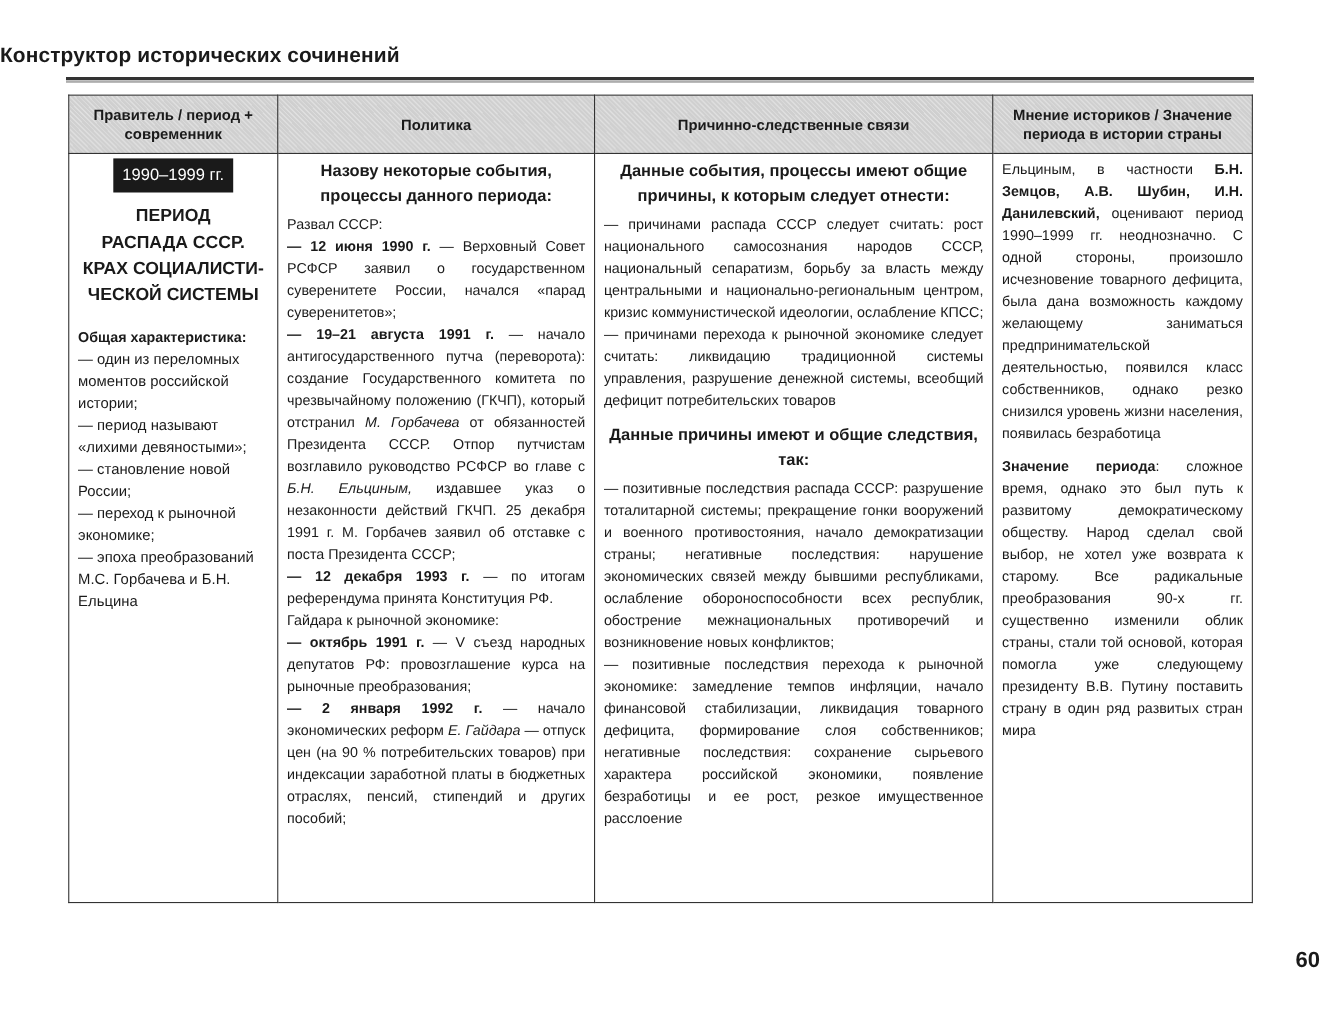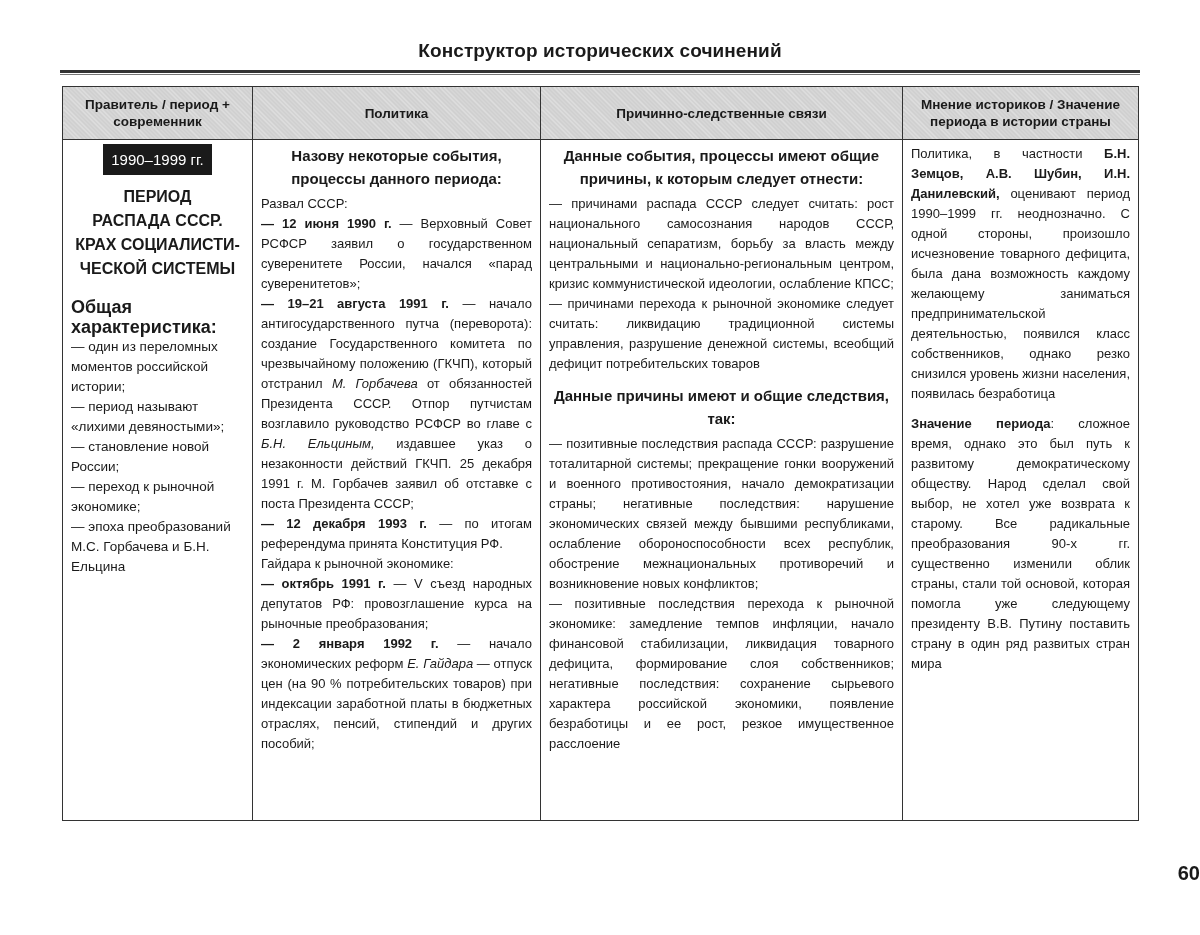--- a/index.html
+++ b/index.html
@@ -2,21 +2,21 @@
 <html><head>
 <meta charset="utf-8">
 <style>
   html, body { margin: 0; padding: 0; background: #ffffff; }
   body {
     width: 1200px; height: 935px; position: relative; overflow: hidden;
     font-family: "Liberation Sans", "DejaVu Sans", sans-serif;
     color: #1a1a1a;
   }
   .page-title {
-    position: absolute; left: 0; top: 40px; width: 1200px; text-align: center;
+    position: absolute; left: 0; top: 40px; width: 1200px; text-align: left;
     font-size: 19px; font-weight: bold; letter-spacing: 0.1px;
   }
   .title-rule {
     position: absolute; left: 60px; top: 70px; width: 1080px; height: 3px;
     background: #333;
   }
   .title-rule2 {
     position: absolute; left: 60px; top: 74px; width: 1080px; height: 1px;
     background: #777;
   }
@@ -37,21 +37,21 @@
   table.grid td { height: 672px; font-size: 13px; line-height: 20px; padding: 4px 8px; }
   col.c1 { width: 190px; } col.c2 { width: 288px; } col.c3 { width: 362px; } col.c4 { width: 236px; }
 
   .period-badge {
     display: block; width: fit-content; margin: 0 auto 6px auto;
     background: #1a1a1a; color: #fff; font-size: 15px; padding: 5px 8px; line-height: 21px;
   }
   .period-title {
     text-align: center; font-weight: bold; font-size: 16px; line-height: 24px; margin: 10px 0 16px 0;
   }
-  .subhead { font-weight: bold; font-size: 18px; }
+  .subhead { font-weight: bold; font-size: 13px; }
   .c1 .line { font-size: 13.5px; line-height: 20px; }
   .col-heading {
     text-align: center; font-weight: bold; font-size: 15px; line-height: 23px; margin: 0 0 4px 0;
   }
   .col-heading.mid { margin-top: 10px; }
   p { margin: 0; }
   .item { text-align: justify; margin: 0; }
   b.date { font-weight: bold; }
   i.name { font-style: italic; }
   .c4 { font-size: 12.5px; line-height: 19px; }
@@ -128,21 +128,21 @@
         <div class="col-heading">Данные события, процессы имеют общие причины, к которым следует отнести:</div>
         <p class="item">— причинами распада СССР следует считать: рост национального самосознания народов СССР, национальный сепаратизм, борьбу за власть между центральными и национально-региональным центром, кризис коммунистической идеологии, ослабление КПСС;</p>
         <p class="item">— причинами перехода к рыночной экономике следует считать: ликвидацию традиционной системы управления, разрушение денежной системы, всеобщий дефицит потребительских товаров</p>
         <div class="col-heading mid">Данные причины имеют и общие следствия, так:</div>
         <p class="item">— позитивные последствия распада СССР: разрушение тоталитарной системы; прекращение гонки вооружений и военного противостояния, начало демократизации страны; негативные последствия: нарушение экономических связей между бывшими республиками, ослабление обороноспособности всех республик, обострение межнациональных противоречий и возникновение новых конфликтов;</p>
         <p class="item">— позитивные последствия перехода к рыночной экономике: замедление темпов инфляции, начало финансовой стабилизации, ликвидация товарного дефицита, формирование слоя собственников; негативные последствия: сохранение сырьевого характера российской экономики, появление безработицы и ее рост, резкое имущественное расслоение</p>
       </td>
 
       <td class="c4">
         <p>
-          <span>Политика, в частности </span><b>Б.Н. Земцов, А.В. Шубин, И.Н. Данилевский,</b><span> оценивают период 1990–1999 гг. неоднозначно. С одной стороны, произошло исчезновение товарного дефицита, была дана возможность каждому желающему заниматься предпринимательской деятельностью, появился класс собственников, однако резко снизился уровень жизни населения, появилась безработица</span>
+          <span>Ельциным, в частности </span><b>Б.Н. Земцов, А.В. Шубин, И.Н. Данилевский,</b><span> оценивают период 1990–1999 гг. неоднозначно. С одной стороны, произошло исчезновение товарного дефицита, была дана возможность каждому желающему заниматься предпринимательской деятельностью, появился класс собственников, однако резко снизился уровень жизни населения, появилась безработица</span>
         </p>
         <p class="sig">
           <b>Значение периода</b><span>: сложное время, однако это был путь к развитому демократическому обществу. Народ сделал свой выбор, не хотел уже возврата к старому. Все радикальные преобразования 90-х гг. существенно изменили облик страны, стали той основой, которая помогла уже следующему президенту В.В. Путину поставить страну в один ряд развитых стран мира</span>
         </p>
       </td>
     </tr>
   </tbody>
 </table>
 
 <div class="page-number">60</div>

